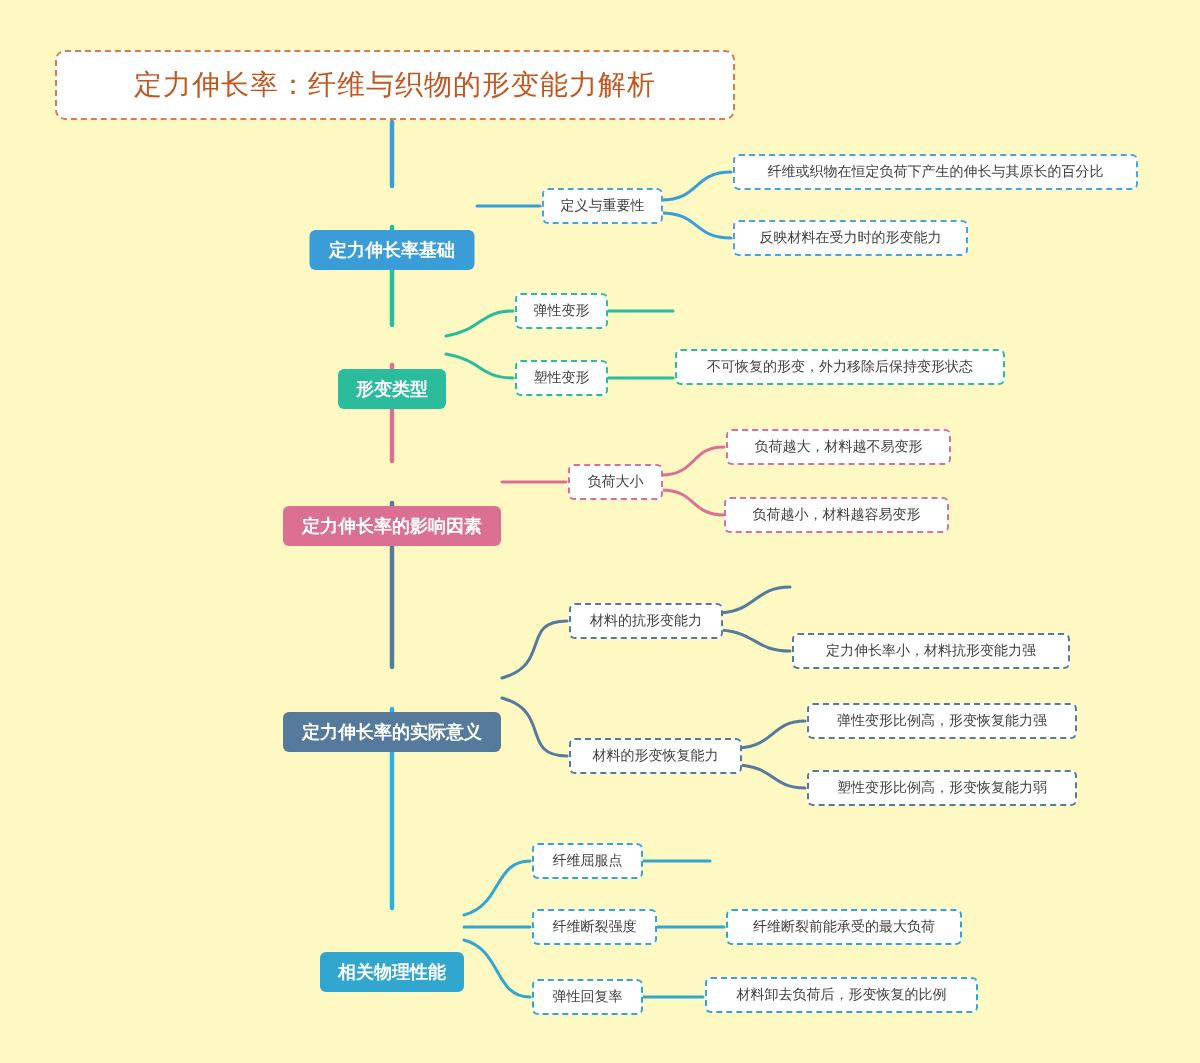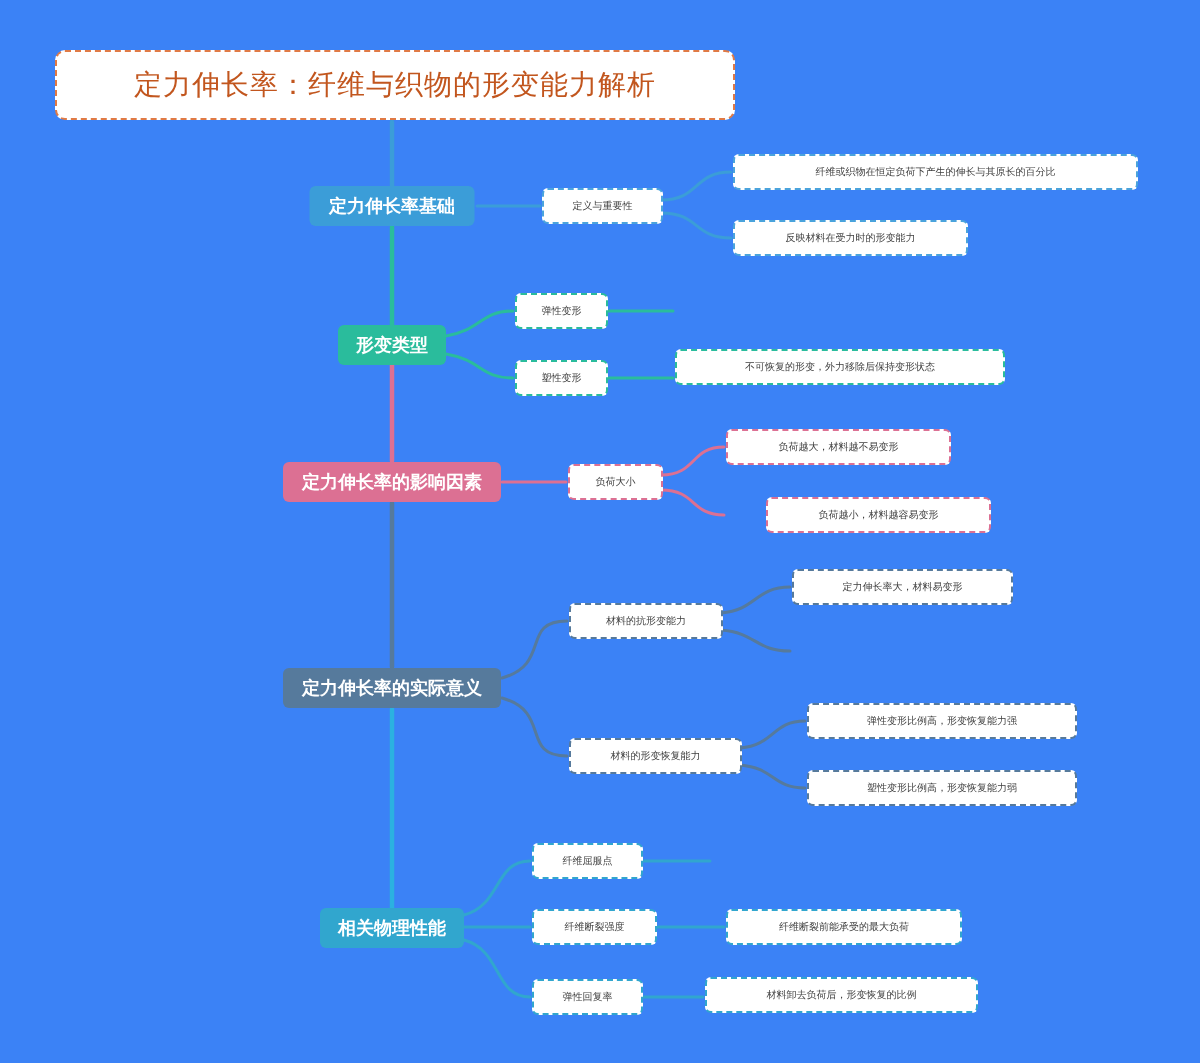--- a/index.html
+++ b/index.html
@@ -1,39 +1,39 @@
 <!DOCTYPE html>
 <html><head>
 <meta charset="utf-8">
 <style>
   html,body{margin:0;padding:0;background:#ffffff;}
   .canvas{
-    position:relative;width:1200px;height:1063px;background:#3b82f6;overflow:hidden;
+    position:relative;width:1200px;height:1063px;background:#fef9c3;overflow:hidden;
     font-family:"Liberation Sans","DejaVu Sans",sans-serif;
   }
   svg.wires{position:absolute;left:0;top:0;width:1200px;height:1063px;}
   svg.wires path{fill:none;stroke-linecap:round;}
   .s1{stroke:#3b9dd8;} .s2{stroke:#2abc9c;} .s3{stroke:#dc7093;}
   .s4{stroke:#567a9c;} .s5{stroke:#31a6ce;} .s5b{stroke:#2bb1e0;}
   .spine{stroke-width:4.5px;}
   .conn{stroke-width:3px;}
 
   .node{
     position:absolute;box-sizing:border-box;display:flex;align-items:center;justify-content:center;
     white-space:nowrap;border-radius:6px;
   }
   .main{
     color:#ffffff;font-weight:bold;font-size:18px;height:40px;
-    transform:translate(-50%,-50%);padding:0 14px;
+    transform:translate(-50%,-50%);padding:0 14px;margin-top:44px;
   }
   .m1{background:#3b9dd8;} .m2{background:#2abc9c;} .m3{background:#dc7093;}
   .m4{background:#567a9c;} .m5{background:#31a6ce;}
 
   .dashed{
-    background:#ffffff;border:2px dashed;color:#3f3f3f;font-size:10px;height:36px;
+    background:#ffffff;border:2px dashed;color:#3f3f3f;font-size:14px;height:36px;
     transform:translateY(-50%);padding:0 10px;
   }
   .d1{border-color:#4aa3dc;} .d2{border-color:#2abc9c;} .d3{border-color:#dc7093;}
   .d4{border-color:#567a9c;} .d5{border-color:#31a6ce;}
 
   .title{
     position:absolute;left:55px;top:50px;width:680px;height:70px;box-sizing:border-box;
     display:flex;align-items:center;justify-content:center;
     font-size:28px;color:#c2561e;letter-spacing:1px;
     border:2px dashed #e07a45;border-radius:10px;background:#ffffff;
@@ -88,25 +88,25 @@
   <div class="node dashed d1" style="left:733px;top:238px;width:235px">反映材料在受力时的形变能力</div>
 
   <div class="node main m2" style="left:392px;top:345px;min-width:108px">形变类型</div>
   <div class="node dashed d2" style="left:515px;top:311px;width:93px">弹性变形</div>
   <div class="node dashed d2" style="left:515px;top:378px;width:93px">塑性变形</div>
   <div class="node dashed d2" style="left:675px;top:367px;width:330px">不可恢复的形变，外力移除后保持变形状态</div>
 
   <div class="node main m3" style="left:392px;top:482px;min-width:218px">定力伸长率的影响因素</div>
   <div class="node dashed d3" style="left:568px;top:482px;width:95px">负荷大小</div>
   <div class="node dashed d3" style="left:726px;top:447px;width:225px">负荷越大，材料越不易变形</div>
-  <div class="node dashed d3" style="left:766px;top:515px;width:225px">负荷越小，材料越容易变形</div>
+  <div class="node dashed d3" style="left:724px;top:515px;width:225px">负荷越小，材料越容易变形</div>
 
   <div class="node main m4" style="left:392px;top:688px;min-width:218px">定力伸长率的实际意义</div>
   <div class="node dashed d4" style="left:569px;top:621px;width:154px">材料的抗形变能力</div>
-  <div class="node dashed d4" style="left:792px;top:587px;width:221px">定力伸长率大，材料易变形</div>
+  <div class="node dashed d4" style="left:792px;top:651px;width:278px">定力伸长率小，材料抗形变能力强</div>
   <div class="node dashed d4" style="left:569px;top:756px;width:173px">材料的形变恢复能力</div>
   <div class="node dashed d4" style="left:807px;top:721px;width:270px">弹性变形比例高，形变恢复能力强</div>
   <div class="node main m5" style="left:392px;top:928px;min-width:144px">相关物理性能</div>
 
   <div class="node dashed d4" style="left:807px;top:788px;width:270px">塑性变形比例高，形变恢复能力弱</div>
   <div class="node dashed d5" style="left:532px;top:861px;width:111px">纤维屈服点</div>
   <div class="node dashed d5" style="left:532px;top:927px;width:125px">纤维断裂强度</div>
   <div class="node dashed d5" style="left:726px;top:927px;width:236px">纤维断裂前能承受的最大负荷</div>
   <div class="node dashed d5" style="left:532px;top:997px;width:111px">弹性回复率</div>
   <div class="node dashed d5" style="left:705px;top:995px;width:273px">材料卸去负荷后，形变恢复的比例</div>

